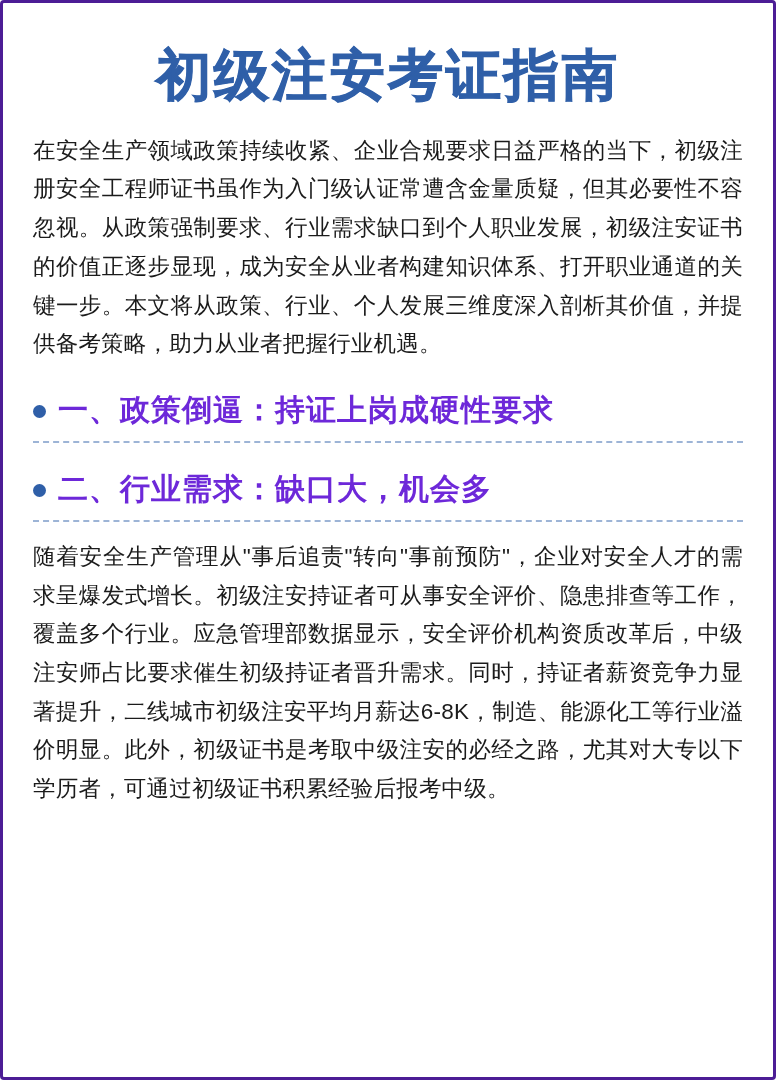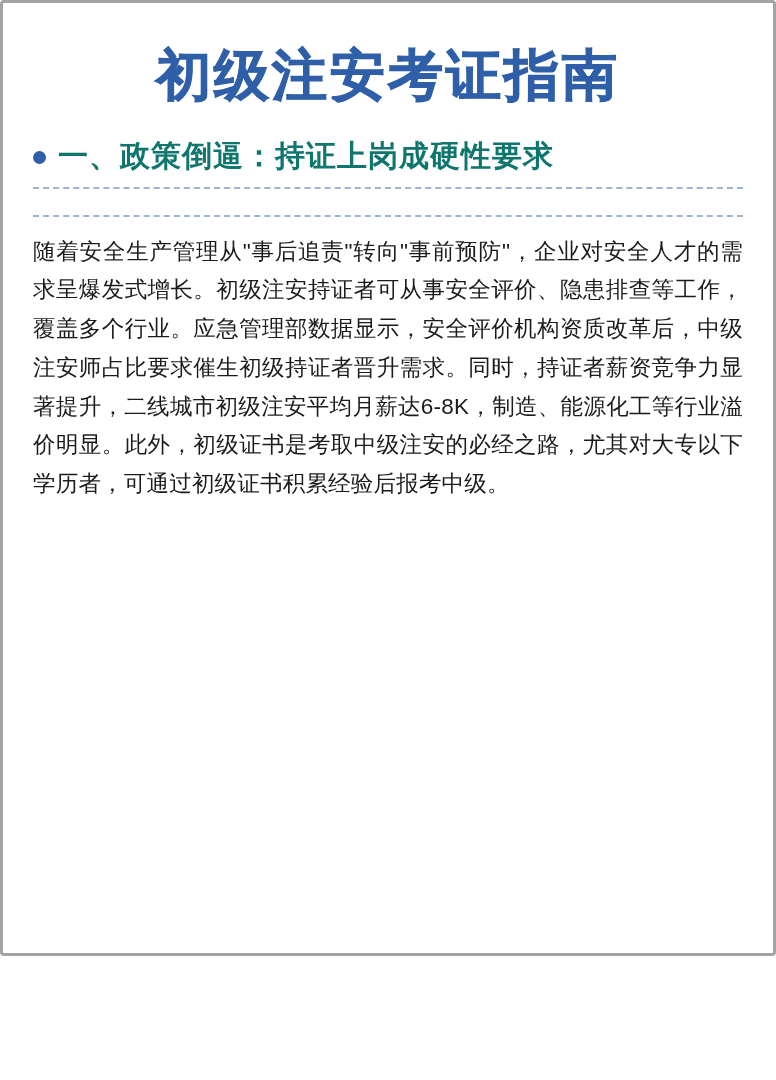--- a/index.html
+++ b/index.html
@@ -9,24 +9,24 @@
   body {
     width: 776px;
     height: 1080px;
     background: #ffffff;
     font-family: "Liberation Sans", "DejaVu Sans", sans-serif;
     overflow: hidden;
   }
   .page {
     position: relative;
     width: 776px;
-    height: 956px;
+    height: 1080px;
     box-sizing: border-box;
     background: #ffffff;
-    border: 3px solid #a3a3a3;
+    border: 3px solid #4c1d95;
     border-radius: 4px;
     padding: 0;
   }
   .inner {
     position: absolute;
     left: 0;
     top: 0;
     right: 0;
     bottom: 0;
     padding: 30px 30px 0 30px;
@@ -63,21 +63,21 @@
   }
   .bullet-dot {
     width: 13px;
     height: 13px;
     border-radius: 50%;
     background: #2f5fa8;
     flex: 0 0 auto;
     margin-top: 4px;
   }
   .section-title {
-    color: #0f766e;
+    color: #6d28d9;
     font-size: 30px;
     font-weight: bold;
     letter-spacing: 1px;
     line-height: 1.3;
     font-family: "DejaVu Sans", "Liberation Sans", sans-serif;
   }
   .divider {
     border: none;
     border-top: 2px dashed #9db4d6;
     margin: 12px 0 16px 0;
@@ -91,28 +91,33 @@
   }
 </style>
 </head>
 <body>
 
 <div class="page">
   <div class="inner">
 
     <h1 class="title">初级注安考证指南</h1>
 
+    <p class="para">在安全生产领域政策持续收紧、企业合规要求日益严格的当下，初级注册安全工程师证书虽作为入门级认证常遭含金量质疑，但其必要性不容忽视。从政策强制要求、行业需求缺口到个人职业发展，初级注安证书的价值正逐步显现，成为安全从业者构建知识体系、打开职业通道的关键一步。本文将从政策、行业、个人发展三维度深入剖析其价值，并提供备考策略，助力从业者把握行业机遇。</p>
 
     <div class="section">
       <div class="section-head">
         <span class="bullet-dot"></span>
         <span class="section-title">一、政策倒逼：持证上岗成硬性要求</span>
       </div>
       <hr class="divider">
     </div>
 
     <div class="section">
+      <div class="section-head">
+        <span class="bullet-dot"></span>
+        <span class="section-title">二、行业需求：缺口大，机会多</span>
+      </div>
       <hr class="divider">
       <p class="para section-body">随着安全生产管理从"事后追责"转向"事前预防"，企业对安全人才的需求呈爆发式增长。初级注安持证者可从事安全评价、隐患排查等工作，覆盖多个行业。应急管理部数据显示，安全评价机构资质改革后，中级注安师占比要求催生初级持证者晋升需求。同时，持证者薪资竞争力显著提升，二线城市初级注安平均月薪达6-8K，制造、能源化工等行业溢价明显。此外，初级证书是考取中级注安的必经之路，尤其对大专以下学历者，可通过初级证书积累经验后报考中级。</p>
     </div>
 
   </div>
 </div>
 
 </body></html>

